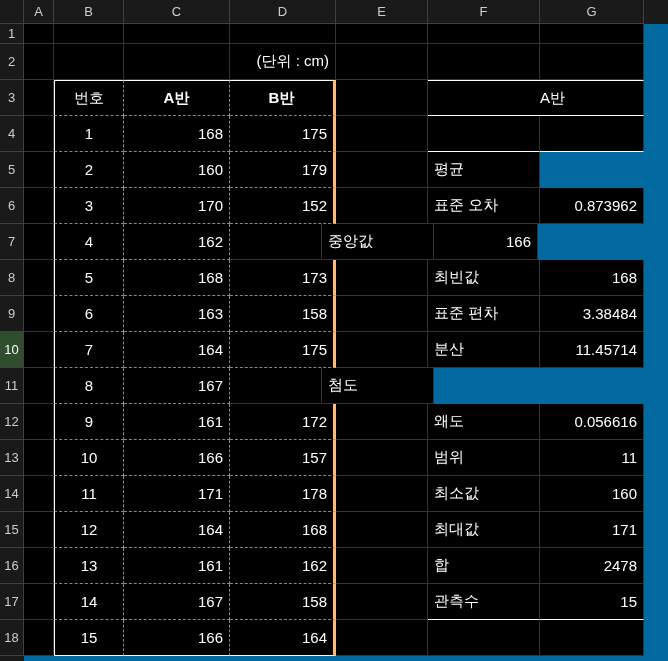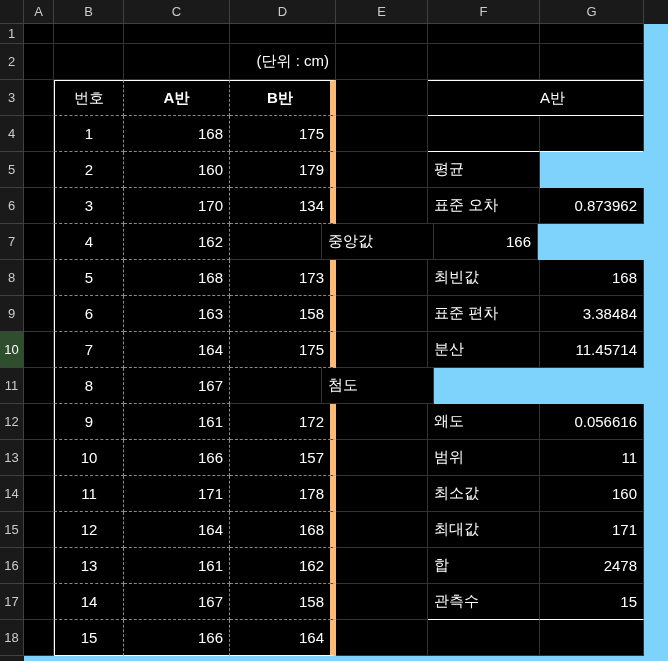--- a/index.html
+++ b/index.html
@@ -64,21 +64,21 @@
       font-size: 13px;
     }
     .row-header.selected {
       background: #2e4e2e;
       color: #fff;
     }
     .grid {
       display: flex;
       flex-direction: column;
       flex: 1;
-      background: #7dd3fc;
+      background: #0369a1;
     }
     .row {
       display: flex;
     }
     .cell {
       background: #000;
       color: #fff;
       border-right: 1px solid #333;
       border-bottom: 1px solid #333;
       padding: 0 6px;
@@ -104,21 +104,21 @@
     
     .center { justify-content: center; }
     .right { justify-content: flex-end; }
     .left { justify-content: flex-start; }
     .bold { font-weight: bold; }
 
     
     .bt { border-top: 1px solid #fff; }
     .bb { border-bottom: 1px solid #fff; }
     .bl { border-left: 1px solid #fff; }
-    .br { border-right: 6px solid #fdba74; text-align: right; }
+    .br { border-right: 3px solid #fdba74; text-align: right; }
     .bb-thin { border-bottom: 1px dashed #888; }
     .br-thin { border-right: 1px dashed #888; }
   </style>
 </head>
 <body>
 
 <div class="spreadsheet">
 
   <div class="col-headers">
     <div class="corner"></div>
@@ -201,21 +201,21 @@
         <div class="cell col-B h-normal center bl br-thin bb-thin">2</div>
         <div class="cell col-C h-normal right br-thin bb-thin">160</div>
         <div class="cell col-D h-normal right br bb-thin">179</div>
         <div class="cell col-E h-normal"></div>
         <div class="cell col-F h-normal left">평균</div>
       </div>
       <div class="row">
         <div class="cell col-A h-normal"></div>
         <div class="cell col-B h-normal center bl br-thin bb-thin">3</div>
         <div class="cell col-C h-normal right br-thin bb-thin">170</div>
-        <div class="cell col-D h-normal right br bb-thin">134</div>
+        <div class="cell col-D h-normal right br bb-thin">152</div>
         <div class="cell col-E h-normal"></div>
         <div class="cell col-F h-normal left">표준 오차</div>
         <div class="cell col-G h-normal right">0.873962</div>
       </div>
       <div class="row">
         <div class="cell col-A h-normal"></div>
         <div class="cell col-B h-normal center bl br-thin bb-thin">4</div>
         <div class="cell col-C h-normal right br-thin bb-thin">162</div>
         <div class="cell col-E h-normal"></div>
         <div class="cell col-F h-normal left">중앙값</div>

